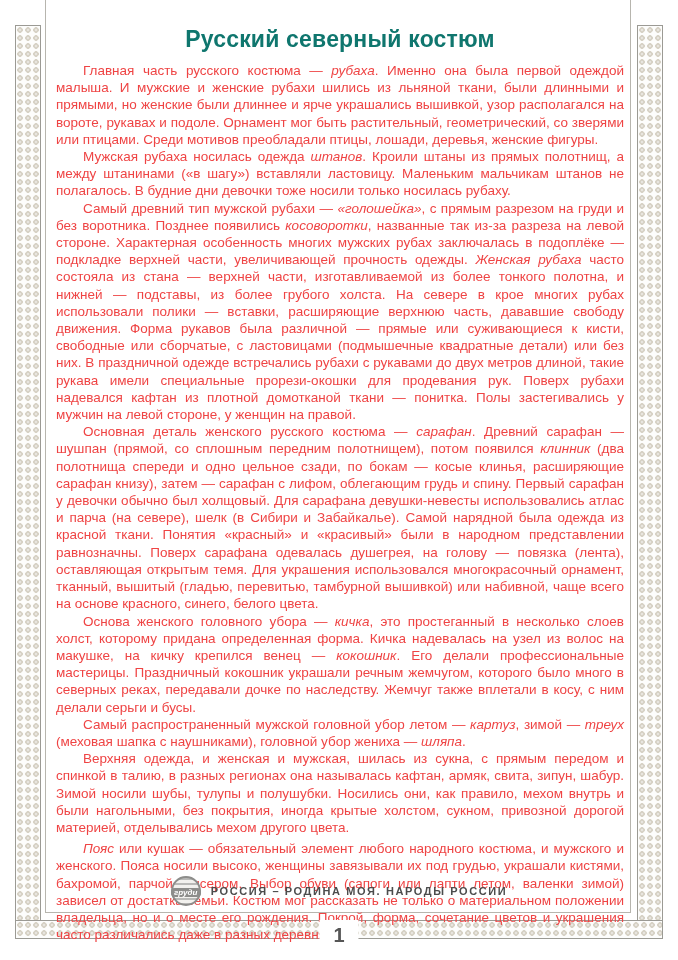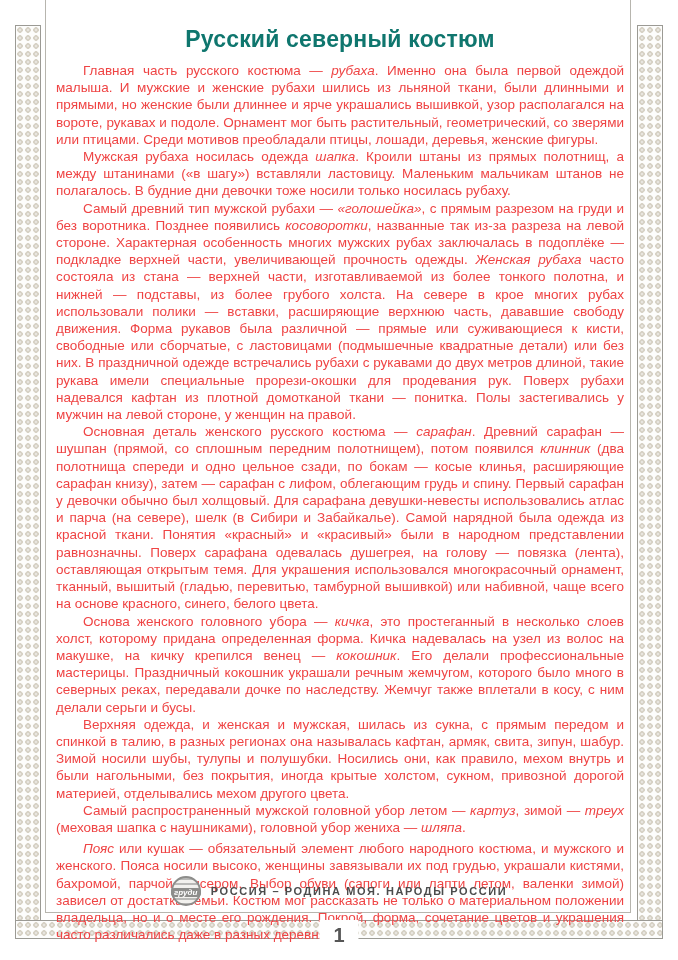--- a/index.html
+++ b/index.html
@@ -54,26 +54,26 @@
   <div class="lace lace-left"></div>
   <div class="lace lace-right"></div>
   <div class="lace lace-bottom"></div>
   <div class="inner-rule"></div>
 
 
   <div class="content">
     <h1 class="title">Русский северный костюм</h1>
     <div class="body-text">
         <p><span>Главная часть русского костюма — </span><em>рубаха</em><span>. Именно она была первой одеждой малыша. И мужские и женские рубахи шились из льняной ткани, были длинными и прямыми, но женские были длиннее и ярче украшались вышивкой, узор располагался на вороте, рукавах и подоле. Орнамент мог быть растительный, геометрический, со зверями или птицами. Среди мотивов преобладали птицы, лошади, деревья, женские фигуры.</span></p>
-        <p><span>Мужская рубаха носилась одежда </span><em>шапка</em><span>. Кроили штаны из прямых полотнищ, а между штанинами («в шагу») вставляли ластовицу. Маленьким мальчикам штанов не полагалось. В будние дни девочки тоже носили только носилась рубаху.</span></p>
+        <p><span>Мужская рубаха носилась одежда </span><em>штанов</em><span>. Кроили штаны из прямых полотнищ, а между штанинами («в шагу») вставляли ластовицу. Маленьким мальчикам штанов не полагалось. В будние дни девочки тоже носили только носилась рубаху.</span></p>
         <p><span>Самый древний тип мужской рубахи — </span><em>«голошейка»</em><span>, с прямым разрезом на груди и без воротника. Позднее появились </span><em>косоворотки</em><span>, названные так из-за разреза на левой стороне. Характерная особенность многих мужских рубах заключалась в подоплёке — подкладке верхней части, увеличивающей прочность одежды. </span><em>Женская рубаха</em><span> часто состояла из стана — верхней части, изготавливаемой из более тонкого полотна, и нижней — подставы, из более грубого холста. На севере в крое многих рубах использовали полики — вставки, расширяющие верхнюю часть, дававшие свободу движения. Форма рукавов была различной — прямые или суживающиеся к кисти, свободные или сборчатые, с ластовицами (подмышечные квадратные детали) или без них. В праздничной одежде встречались рубахи с рукавами до двух метров длиной, такие рукава имели специальные прорези-окошки для продевания рук. Поверх рубахи надевался кафтан из плотной домотканой ткани — понитка. Полы застегивались у мужчин на левой стороне, у женщин на правой.</span></p>
         <p><span>Основная деталь женского русского костюма — </span><em>сарафан</em><span>. Древний сарафан — шушпан (прямой, со сплошным передним полотнищем), потом появился </span><em>клинник</em><span> (два полотнища спереди и одно цельное сзади, по бокам — косые клинья, расширяющие сарафан книзу), затем — сарафан с лифом, облегающим грудь и спину. Первый сарафан у девочки обычно был холщовый. Для сарафана девушки-невесты использовались атлас и парча (на севере), шелк (в Сибири и Забайкалье). Самой нарядной была одежда из красной ткани. Понятия «красный» и «красивый» были в народном представлении равнозначны. Поверх сарафана одевалась душегрея, на голову — повязка (лента), оставляющая открытым темя. Для украшения использовался многокрасочный орнамент, тканный, вышитый (гладью, перевитью, тамбурной вышивкой) или набивной, чаще всего на основе красного, синего, белого цвета.</span></p>
         <p><span>Основа женского головного убора — </span><em>кичка</em><span>, это простеганный в несколько слоев холст, которому придана определенная форма. Кичка надевалась на узел из волос на макушке, на кичку крепился венец — </span><em>кокошник</em><span>. Его делали профессиональные мастерицы. Праздничный кокошник украшали речным жемчугом, которого было много в северных реках, передавали дочке по наследству. Жемчуг также вплетали в косу, с ним делали серьги и бусы.</span></p>
+        <p><span>Самый распространенный мужской головной убор летом — </span><em>картуз</em><span>, зимой — </span><em>треух</em><span> (меховая шапка с наушниками), головной убор жениха — </span><em>шляпа</em><span>.</span></p>
         <p><span>Верхняя одежда, и женская и мужская, шилась из сукна, с прямым передом и спинкой в талию, в разных регионах она называлась кафтан, армяк, свита, зипун, шабур. Зимой носили шубы, тулупы и полушубки. Носились они, как правило, мехом внутрь и были нагольными, без покрытия, иногда крытые холстом, сукном, привозной дорогой материей, отделывались мехом другого цвета.</span></p>
-        <p><span>Самый распространенный мужской головной убор летом — </span><em>картуз</em><span>, зимой — </span><em>треух</em><span> (меховая шапка с наушниками), головной убор жениха — </span><em>шляпа</em><span>.</span></p>
         <p class="gap"><em>Пояс</em><span> или кушак — обязательный элемент любого народного костюма, и мужского и женского. Пояса носили высоко, женщины завязывали их под грудью, украшали кистями, бахромой, парчой, бисером. Выбор обуви (сапоги или лапти летом, валенки зимой) зависел от достатка семьи. Костюм мог рассказать не только о материальном положении владельца, но и о месте его рождения. Покрой, форма, сочетание цветов и украшения часто различались даже в разных деревнях.</span></p>
       </div>
   </div>
 
   <div class="footer">
     <div class="logo">
       <span class="logo-label">груди</span>
     </div>
     <div class="footer-text">
       <div class="footer-series">РОССИЯ – РОДИНА МОЯ. НАРОДЫ РОССИИ</div>

